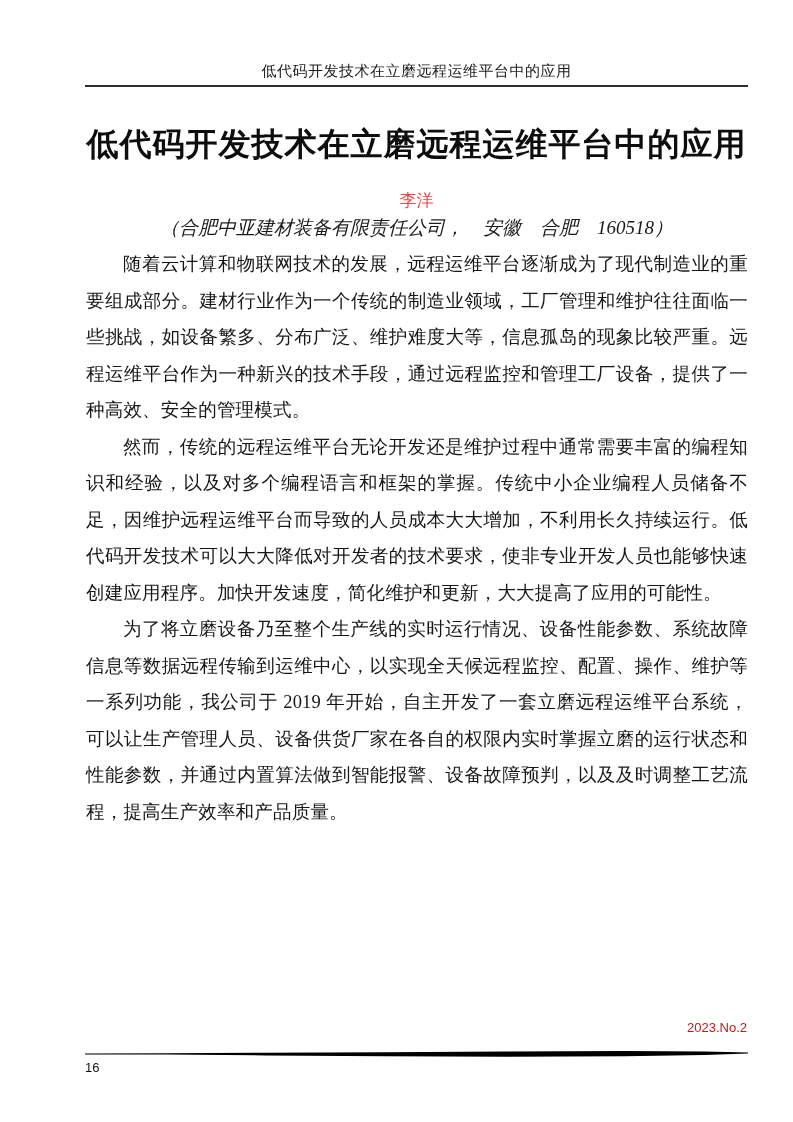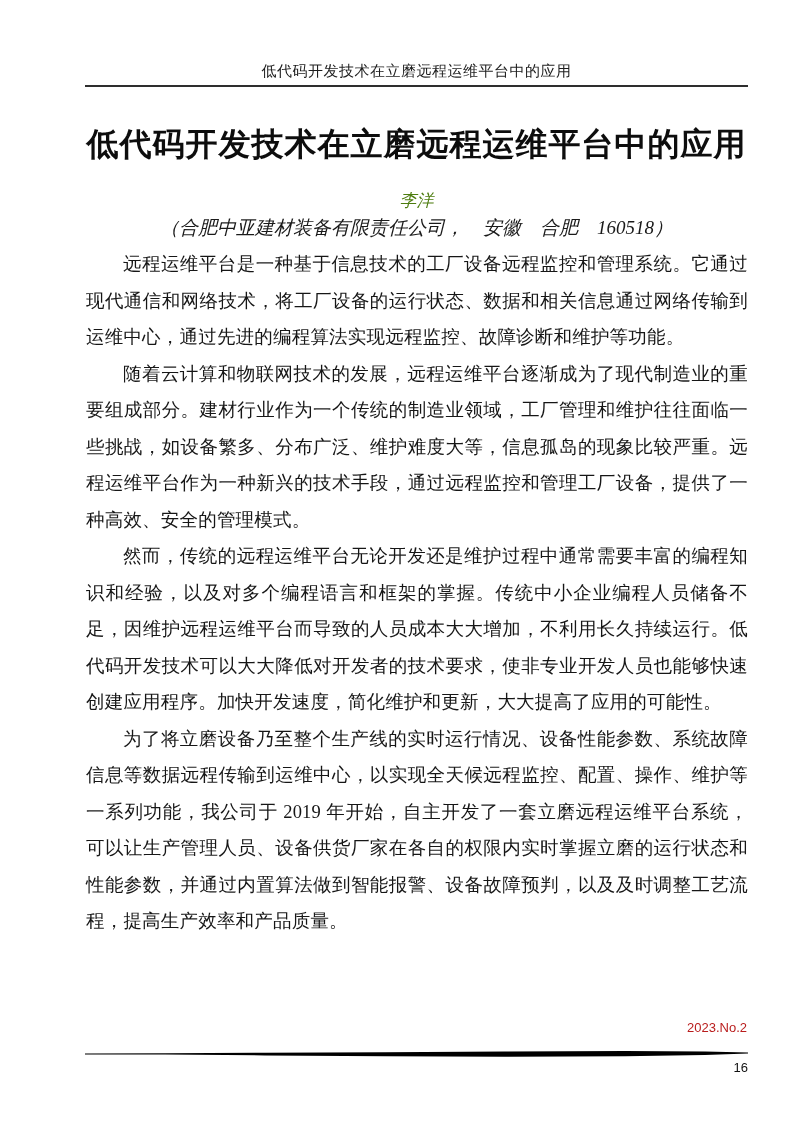--- a/index.html
+++ b/index.html
@@ -51,24 +51,23 @@
     line-height: 44px;
     letter-spacing: 1px;
     color: #0d0d0d;
   }
   .author {
     position: absolute;
     top: 190px;
     left: 65px;
     width: 663px;
     text-align: center;
-    font-style: italic;
     font-size: 17px;
     line-height: 22px;
-    color: #4d7c0f;
+    color: #ef4444;
   }
   .affiliation {
     position: absolute;
     top: 215px;
     left: 65px;
     width: 663px;
     text-align: center;
     font-style: italic;
     font-size: 19px;
     line-height: 26px;
@@ -108,21 +107,21 @@
     left: 65px;
     width: 663px;
     height: 8px;
     display: block;
   }
   .page-number {
     position: absolute;
     top: 1060px;
     left: 65px;
     width: 663px;
-    text-align: right;
+    text-align: left;
     font-family: "Liberation Sans", sans-serif;
     font-size: 13px;
     line-height: 16px;
     color: #111111;
   }
   .issue {
     position: absolute;
     top: 1020px;
     right: 66px;
     font-family: "Liberation Sans", sans-serif;
@@ -141,21 +140,20 @@
 
   <h1 class="title">低代码开发技术在立磨远程运维平台中的应用</h1>
 
   <div class="author">李洋</div>
 
   <div class="affiliation">（合肥中亚建材装备有限责任公司，　安徽　合肥　160518）</div>
 
   <main class="content">
 
 
-    <p class="para">远程运维平台是一种基于信息技术的工厂设备远程监控和管理系统。它通过现代通信和网络技术，将工厂设备的运行状态、数据和相关信息通过网络传输到运维中心，通过先进的编程算法实现远程监控、故障诊断和维护等功能。</p>
 
     <p class="para">随着云计算和物联网技术的发展，远程运维平台逐渐成为了现代制造业的重要组成部分。建材行业作为一个传统的制造业领域，工厂管理和维护往往面临一些挑战，如设备繁多、分布广泛、维护难度大等，信息孤岛的现象比较严重。远程运维平台作为一种新兴的技术手段，通过远程监控和管理工厂设备，提供了一种高效、安全的管理模式。</p>
 
     <p class="para">然而，传统的远程运维平台无论开发还是维护过程中通常需要丰富的编程知识和经验，以及对多个编程语言和框架的掌握。传统中小企业编程人员储备不足，因维护远程运维平台而导致的人员成本大大增加，不利用长久持续运行。低代码开发技术可以大大降低对开发者的技术要求，使非专业开发人员也能够快速创建应用程序。加快开发速度，简化维护和更新，大大提高了应用的可能性。</p>
 
 
     <p class="para">为了将立磨设备乃至整个生产线的实时运行情况、设备性能参数、系统故障信息等数据远程传输到运维中心，以实现全天候远程监控、配置、操作、维护等一系列功能，我公司于 2019 年开始，自主开发了一套立磨远程运维平台系统，可以让生产管理人员、设备供货厂家在各自的权限内实时掌握立磨的运行状态和性能参数，并通过内置算法做到智能报警、设备故障预判，以及及时调整工艺流程，提高生产效率和产品质量。</p>
 
   </main>
 

